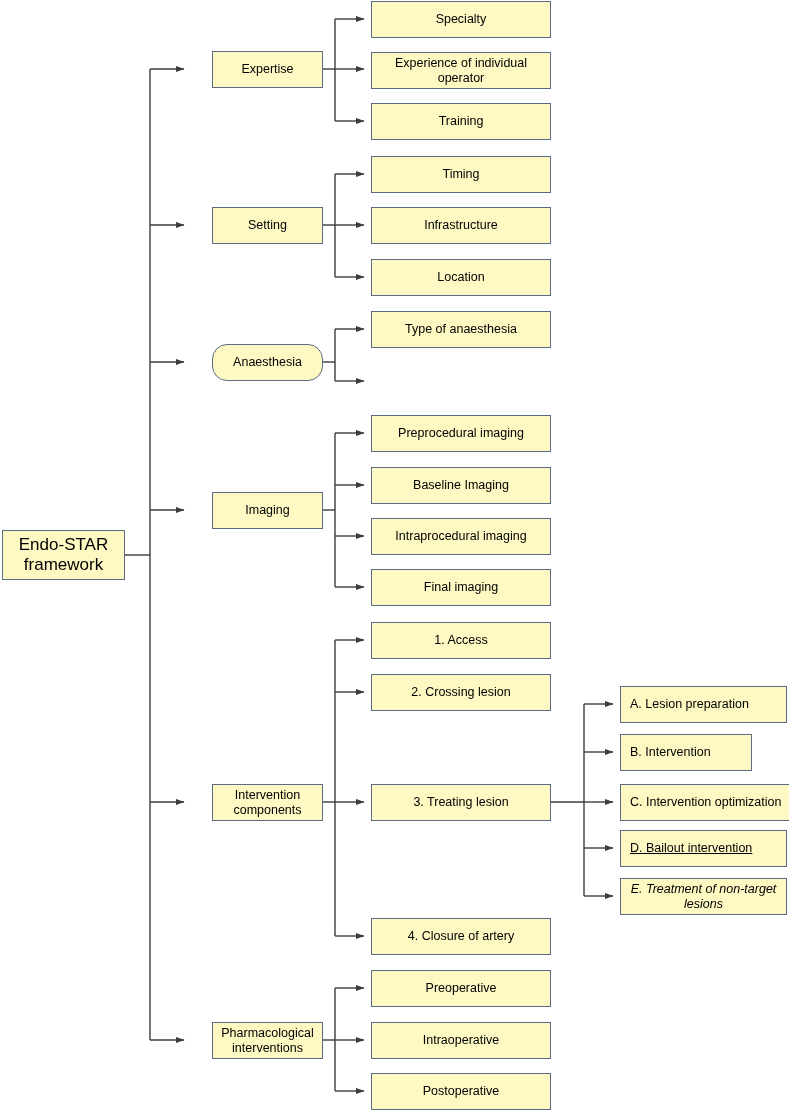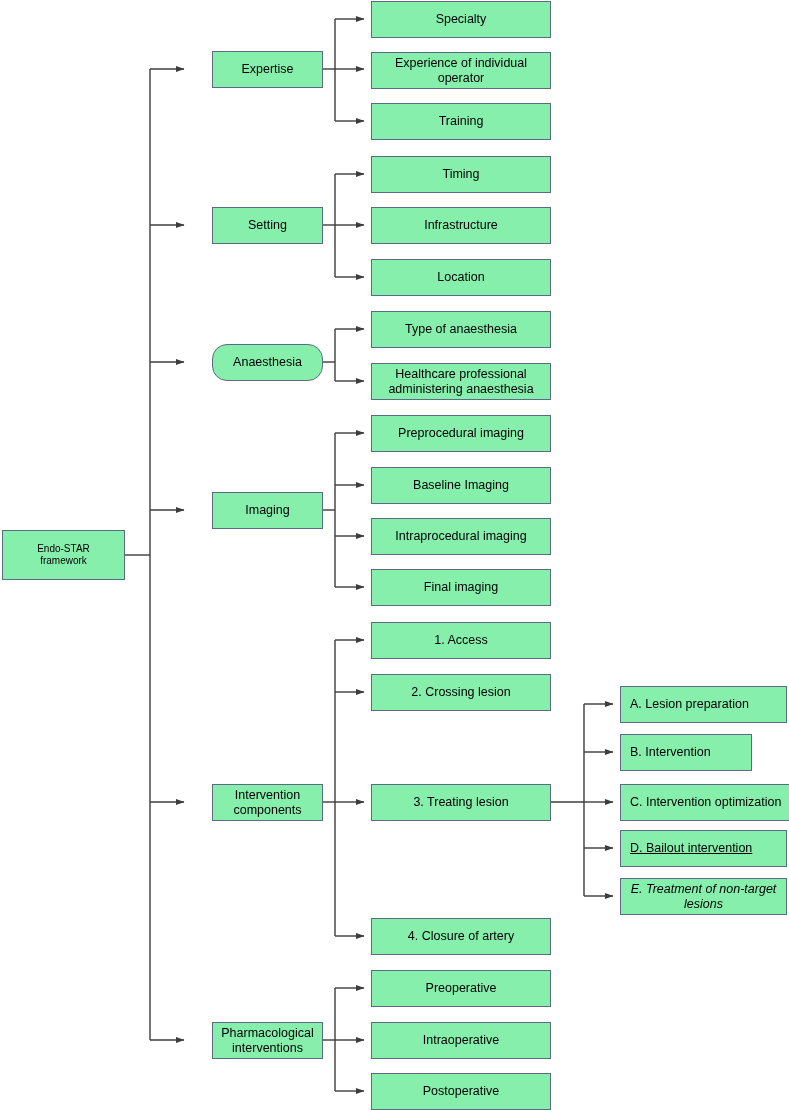--- a/index.html
+++ b/index.html
@@ -21,32 +21,32 @@
     position: absolute;
     left: 0;
     top: 0;
     width: 789px;
     height: 1110px;
     pointer-events: none;
   }
   .node {
     position: absolute;
     box-sizing: border-box;
-    background: #86efac;
+    background: #fef9c3;
     border: 1px solid #5c6b85;
     display: flex;
     align-items: center;
     justify-content: center;
     text-align: center;
     color: #000000;
     line-height: 1.18;
     padding: 16px 5px;
   }
   .node.root {
-    font-size: 10px;
+    font-size: 17px;
   }
   .node.lvl1 {
     font-size: 12.5px;
     margin-left: 20px;
   }
   .node.lvl2 {
     font-size: 12.5px;
   }
   .node.lvl3 {
     font-size: 12.5px;
@@ -185,26 +185,20 @@
   <div class="node lvl2" style="left:371px; top:207px; width:180px; height:37px;">
     <span>Infrastructure</span>
   </div>
   <div class="node lvl2" style="left:371px; top:259px; width:180px; height:37px;">
     <span>Location</span>
   </div>
 
   <div class="node lvl2" style="left:371px; top:311px; width:180px; height:37px;">
     <span>Type of anaesthesia</span>
   </div>
-  <div class="node lvl2" style="left:371px; top:363px; width:180px; height:37px;">
-    <span>
-        <span>Healthcare professional</span>
-        <span>administering anaesthesia</span>
-      </span>
-  </div>
 
   <div class="node lvl2" style="left:371px; top:415px; width:180px; height:37px;">
     <span>Preprocedural imaging</span>
   </div>
   <div class="node lvl2" style="left:371px; top:467px; width:180px; height:37px;">
     <span>Baseline Imaging</span>
   </div>
   <div class="node lvl2" style="left:371px; top:518px; width:180px; height:37px;">
     <span>Intraprocedural imaging</span>
   </div>

